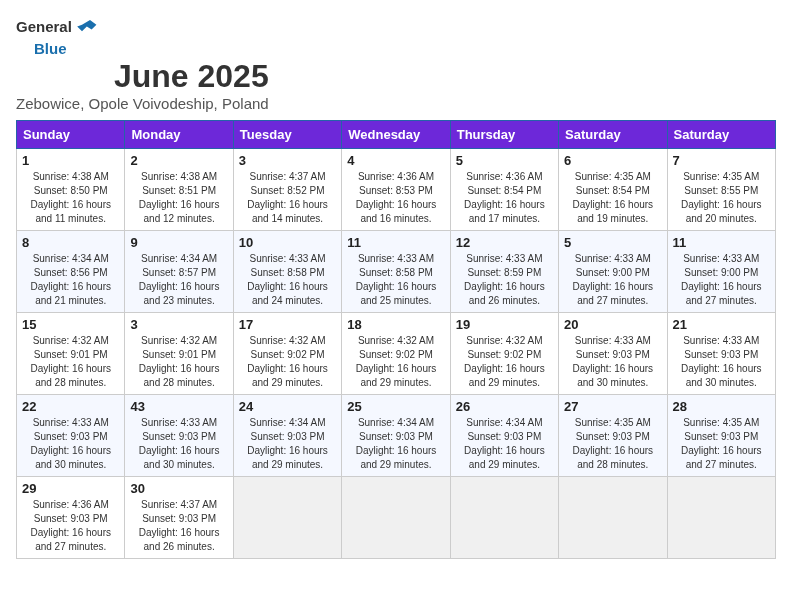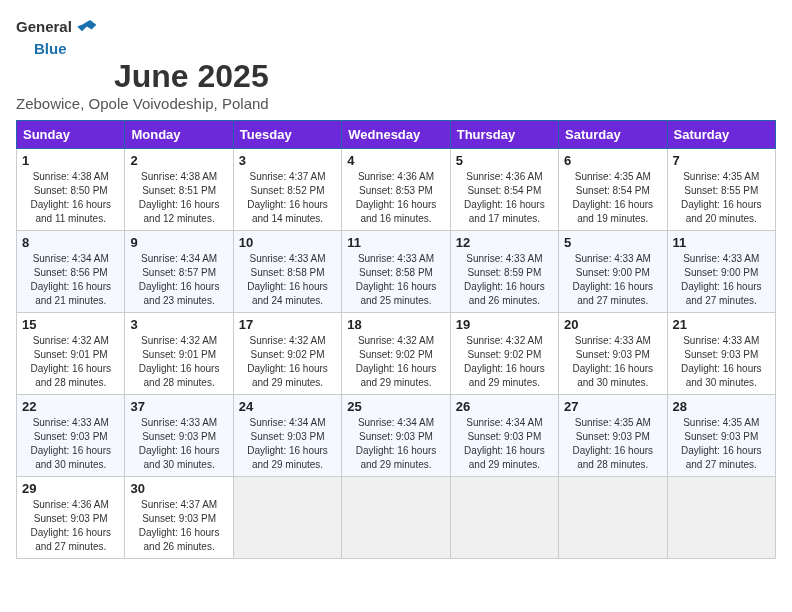--- a/index.html
+++ b/index.html
@@ -246,21 +246,21 @@
         </td>
       </tr>
       <tr>
         <td>
           <span class="day-num">22</span>
           <div class="day-info" style="white-space: pre-line;">Sunrise: 4:33 AM
 Sunset: 9:03 PM
 Daylight: 16 hours and 30 minutes.</div>
         </td>
         <td>
-          <span class="day-num">37</span>
+          <span class="day-num">43</span>
           <div class="day-info" style="white-space: pre-line;">Sunrise: 4:33 AM
 Sunset: 9:03 PM
 Daylight: 16 hours and 30 minutes.</div>
         </td>
         <td>
           <span class="day-num">24</span>
           <div class="day-info" style="white-space: pre-line;">Sunrise: 4:34 AM
 Sunset: 9:03 PM
 Daylight: 16 hours and 29 minutes.</div>
         </td>

